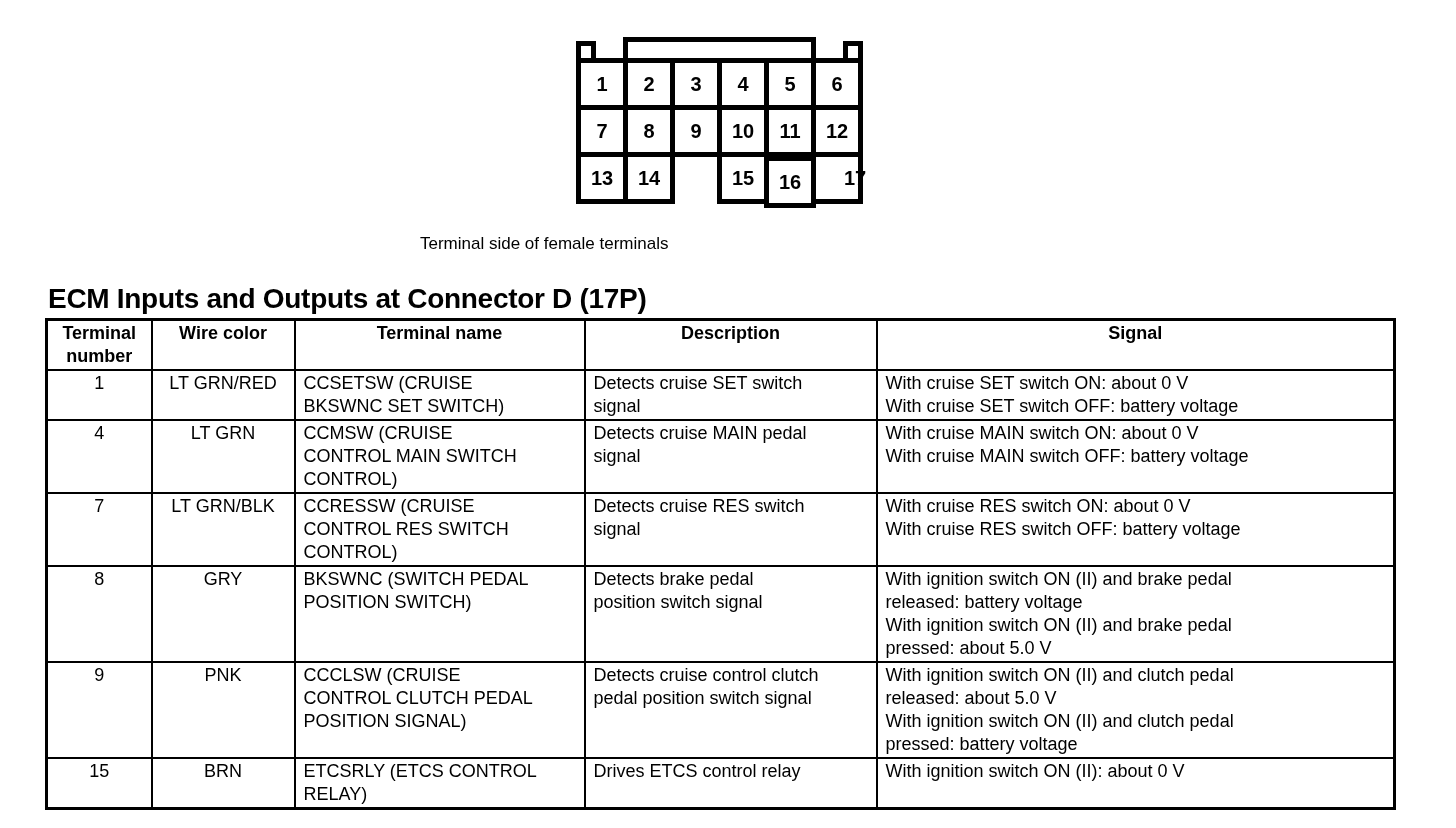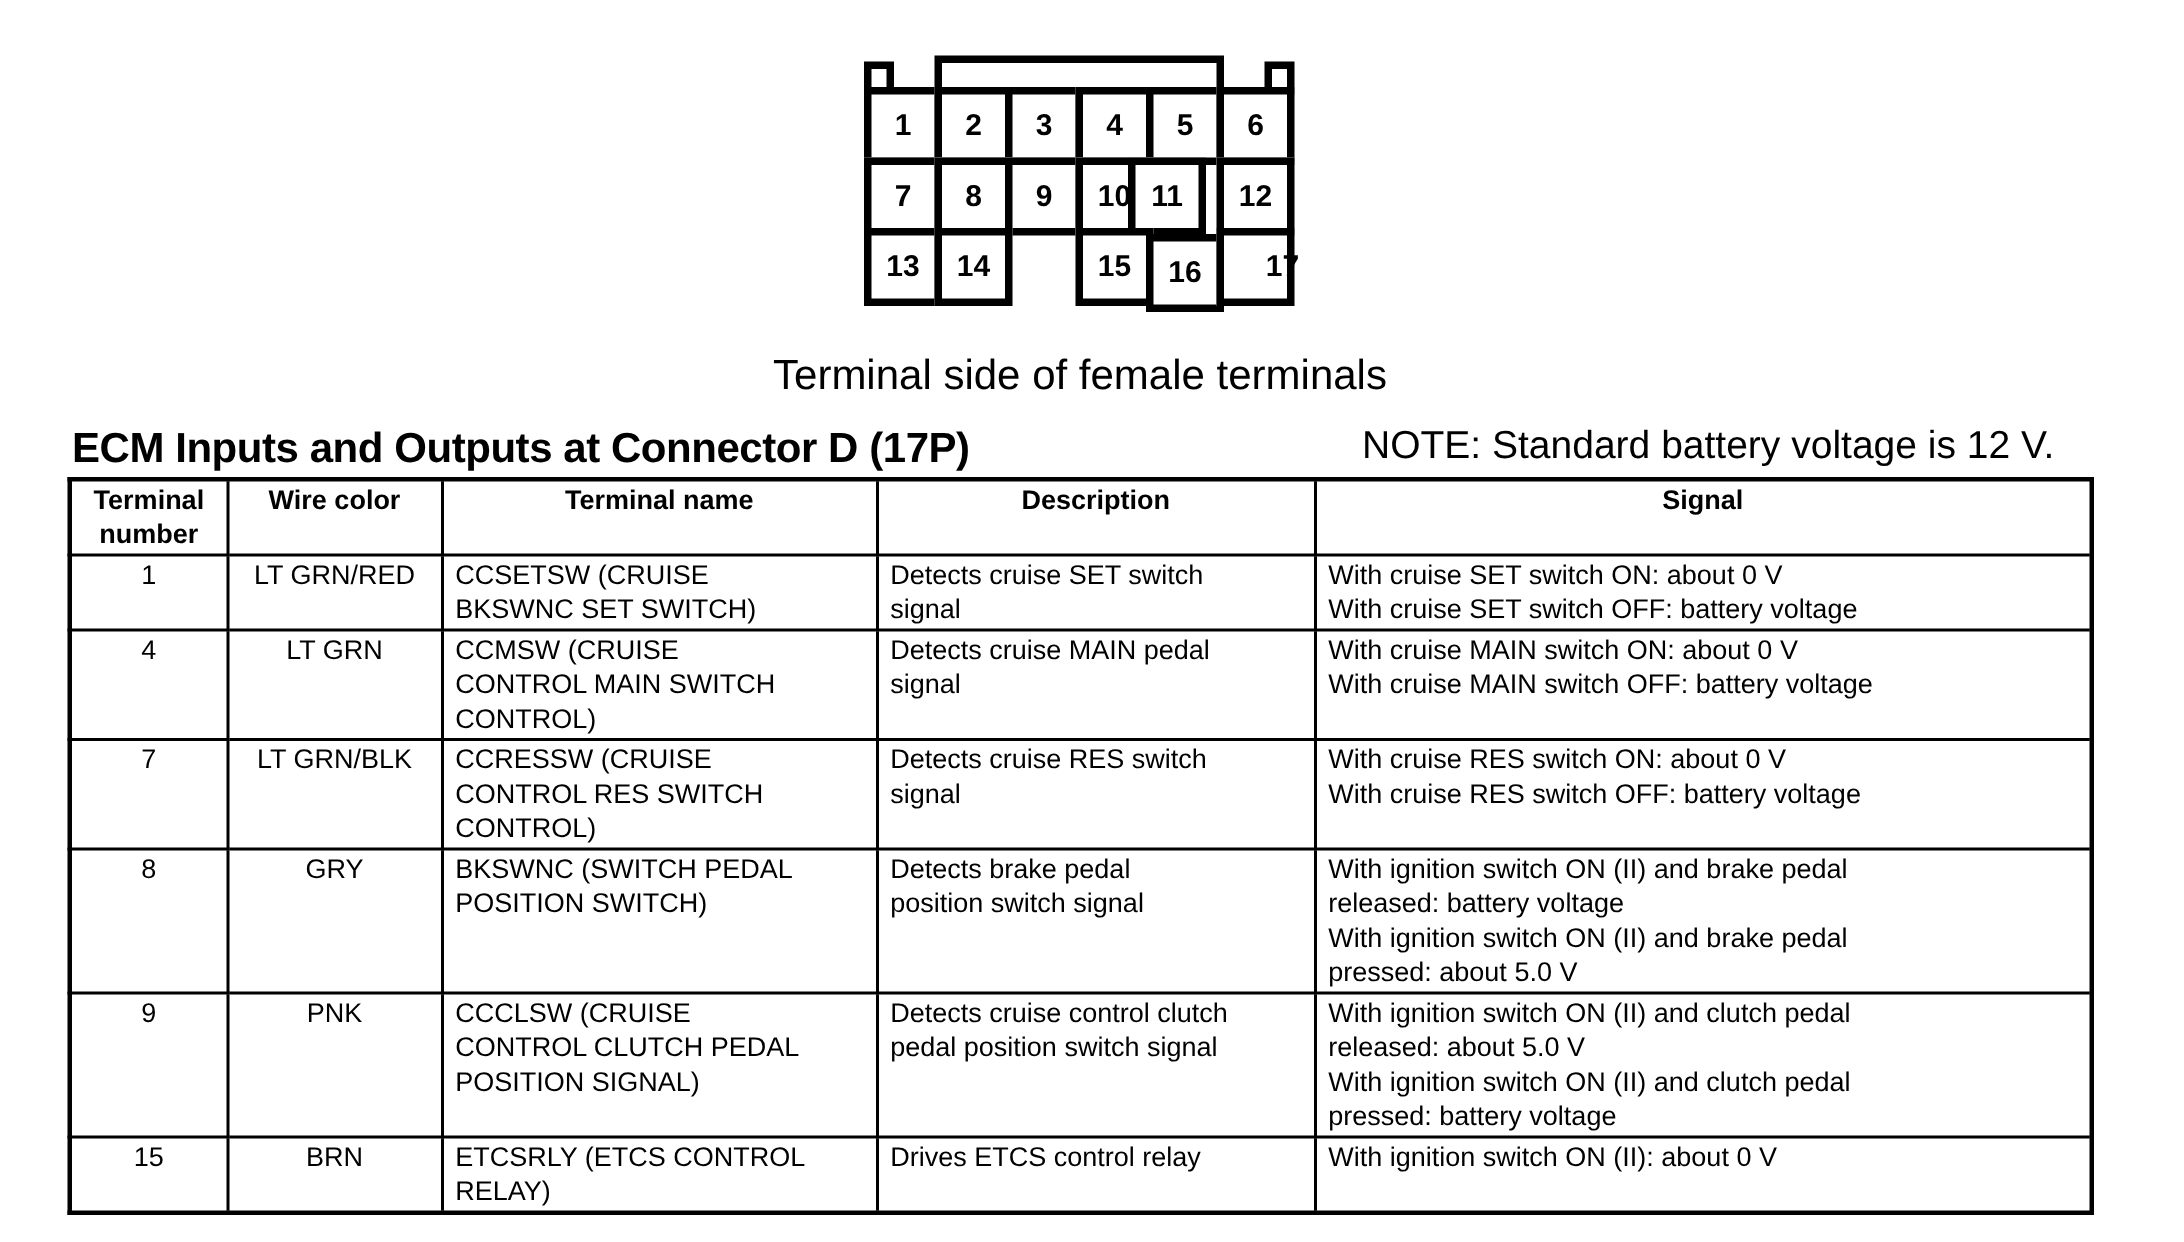--- a/index.html
+++ b/index.html
@@ -22,21 +22,21 @@
   .connector .hook.right{left:267px;}
   .ccell{
     position:absolute;width:52px;height:52px;box-sizing:border-box;
     background:#fff;border:5px solid #000;
     display:flex;align-items:center;justify-content:center;
     font-weight:bold;font-size:20px;z-index:2;
   }
 
   .caption{
     position:absolute;left:420px;top:234px;width:600px;
-    text-align:center;font-size:28px;
+    font-size:17px;
   }
 
   
   .title{
     position:absolute;left:44px;top:279px;margin:4px;
     font-size:28px;font-weight:bold;letter-spacing:-0.3px;
   }
   .note{
     position:absolute;left:908px;top:281px;font-size:26px;
   }
@@ -78,34 +78,33 @@
   <div class="ccell" style="left: 0px; top: 22px;">1</div>
       <div class="ccell" style="left: 47px; top: 22px;">2</div>
       <div class="ccell" style="left: 94px; top: 22px;">3</div>
       <div class="ccell" style="left: 141px; top: 22px;">4</div>
       <div class="ccell" style="left: 188px; top: 22px;">5</div>
       <div class="ccell" style="left: 235px; top: 22px;">6</div>
       <div class="ccell" style="left: 0px; top: 69px;">7</div>
       <div class="ccell" style="left: 47px; top: 69px;">8</div>
       <div class="ccell" style="left: 94px; top: 69px;">9</div>
       <div class="ccell" style="left: 141px; top: 69px;">10</div>
-      <div class="ccell" style="left: 176px; top: 69px;">11</div>
+      <div class="ccell" style="left: 188px; top: 69px;">11</div>
       <div class="ccell" style="left: 235px; top: 69px;">12</div>
       <div class="ccell" style="left: 0px; top: 116px;">13</div>
       <div class="ccell" style="left: 47px; top: 116px;">14</div>
       <div class="ccell" style="left: 141px; top: 116px;">15</div>
       <div class="ccell" style="left: 188px; top: 120px;">16</div>
       <div class="ccell" style="left: 235px; top: 116px; padding-left: 36px;">17</div>
     </div>
 
   <div class="caption">Terminal side of female terminals</div>
 
   <h1 class="title">ECM Inputs and Outputs at Connector D (17P)</h1>
 
-  <div class="note">NOTE: Standard battery voltage is 12 V.</div>
 
   <table class="io">
     <colgroup>
       <col style="width:105px">
         <col style="width:143px">
         <col style="width:290px">
       <col style="width:292px">
         <col style="width:518px">
     </colgroup>
     <thead>

